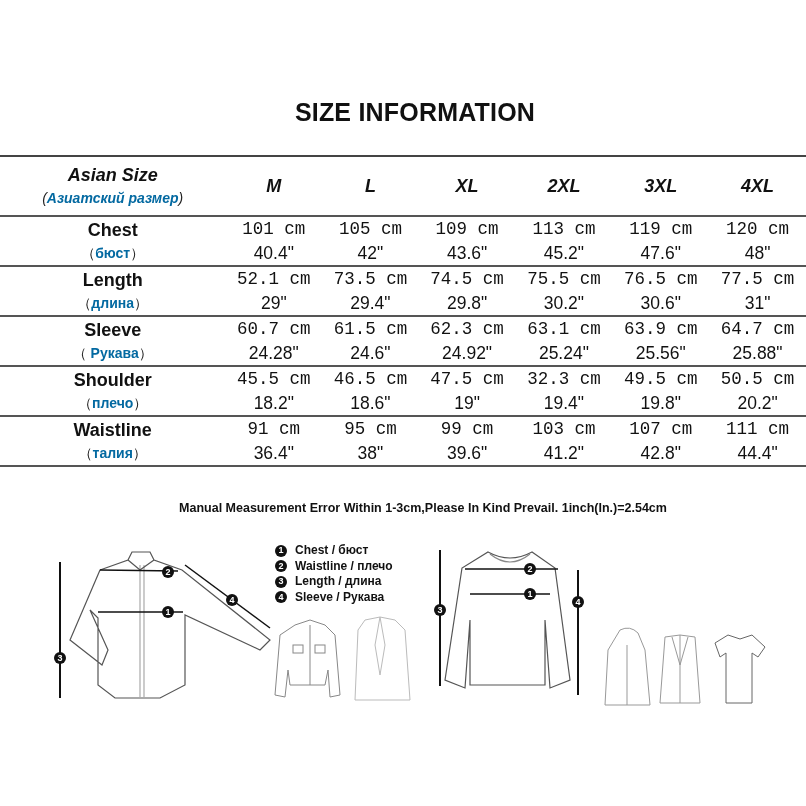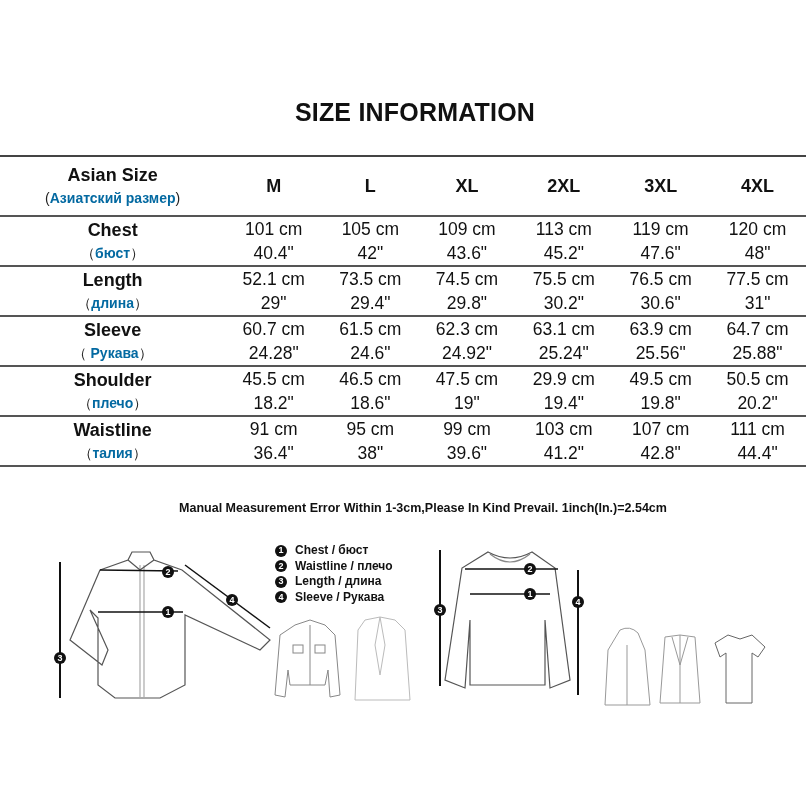--- a/index.html
+++ b/index.html
@@ -3,30 +3,30 @@
   <meta charset="utf-8">
   <style>
     html, body { margin: 0; padding: 0; background: #ffffff; }
     body { width: 806px; height: 806px; position: relative; overflow: hidden;
            font-family: "Liberation Sans", "DejaVu Sans", sans-serif; color: #111; }
     .title { position: absolute; top: 98px; left: 12px; width: 806px; text-align: center;
              font-weight: bold; font-size: 25px; letter-spacing: 0.2px; }
     table.sizes { position: absolute; top: 155px; left: 0; width: 806px; border-collapse: collapse; }
     table.sizes td, table.sizes th { padding: 0; text-align: center; vertical-align: middle; }
     table.sizes tr { border-bottom: 2px solid #555; }
-    table.sizes tr.head { border-top: 2px solid #444; height: 60px; }
+    table.sizes tr.head { border-top: 2px solid #444; height: 60px; font-style: italic; }
     table.sizes tr.body { height: 47px; }
     .col-label { width: 232px; }
     .col-size { width: 99px; }
     th.size-hdr { font-weight: bold; font-size: 18px; }
     .lbl-main { font-weight: bold; font-size: 18px; line-height: 24px; }
     .lbl-sub { font-size: 14px; line-height: 22px; font-weight: bold; }
     .lbl-sub .ru { color: #0369a1; }
     .paren { color: #222; font-weight: normal; }
-    .cm { font-size: 17.5px; line-height: 24px; }
+    .cm { font-size: 17.5px; line-height: 24px; font-family: Liberation Mono, monospace; }
     .inch { font-size: 17.5px; line-height: 24px; }
     .note { position: absolute; top: 501px; left: 0; width: 806px; text-align: center;
             font-weight: bold; font-size: 12.5px; margin-left: 20px; }
     .legend { position: absolute; top: 543px; left: 275px; font-weight: bold; font-size: 12px; line-height: 15.5px; }
     .legend .li { display: flex; align-items: center; }
     .badge { display: inline-flex; width: 12px; height: 12px; border-radius: 50%; background: #111;
              color: #fff; font-size: 9px; align-items: center; justify-content: center; margin-right: 8px; }
     svg.drawing { position: absolute; }
   </style>
 </head>
@@ -153,21 +153,21 @@
         </td>
     <td>
           <div class="cm">46.5 cm</div>
           <div class="inch">18.6"</div>
         </td>
     <td>
           <div class="cm">47.5 cm</div>
           <div class="inch">19"</div>
         </td>
     <td>
-          <div class="cm">29.9 cm</div>
+          <div class="cm">32.3 cm</div>
           <div class="inch">19.4"</div>
         </td>
     <td>
           <div class="cm">49.5 cm</div>
           <div class="inch">19.8"</div>
         </td>
     <td>
           <div class="cm">50.5 cm</div>
           <div class="inch">20.2"</div>
         </td>

